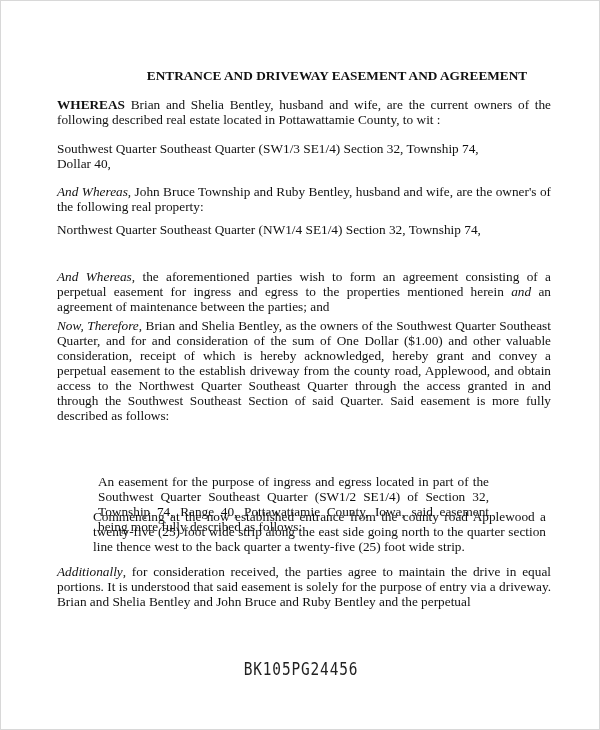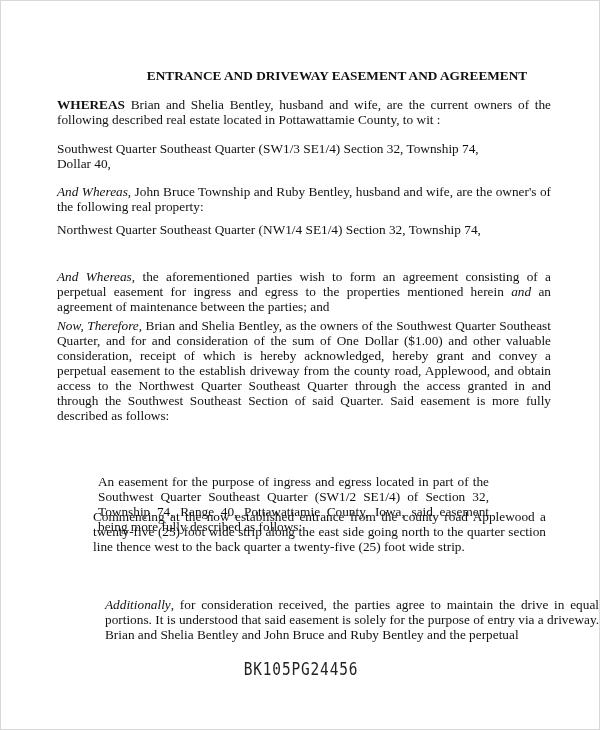--- a/index.html
+++ b/index.html
@@ -65,18 +65,18 @@
   </div>
 
   <div class="block just indent" style="top:436px;">
     <span>An easement for the purpose of ingress and egress located in part of the Southwest Quarter Southeast Quarter  (SW1/2 SE1/4) of Section 32, Township 74, Range 40, Pottawattamie County, Iowa, said easement being more fully described as follows:</span>
   </div>
 
   <div class="block just indent2" style="top:508px;">
     <span>Commencing at the now established entrance from the county road Applewood a twenty-five (25) foot wide strip along the east side going north to the quarter section line thence west to the back quarter a twenty-five (25) foot wide strip.</span>
   </div>
 
-  <div class="block just" style="top:596px;margin-left:48px;">
+  <div class="block just" style="top:563px;">
     <i>Additionally</i><span>, for consideration received, the parties agree to maintain the drive in equal portions.  It is understood that said easement is solely for the purpose of entry via a driveway. Brian and Shelia Bentley and John Bruce and Ruby Bentley and the perpetual</span>
   </div>
 
   <div class="stamp">BK105PG24456</div>
 </div>
 
 </body></html>

